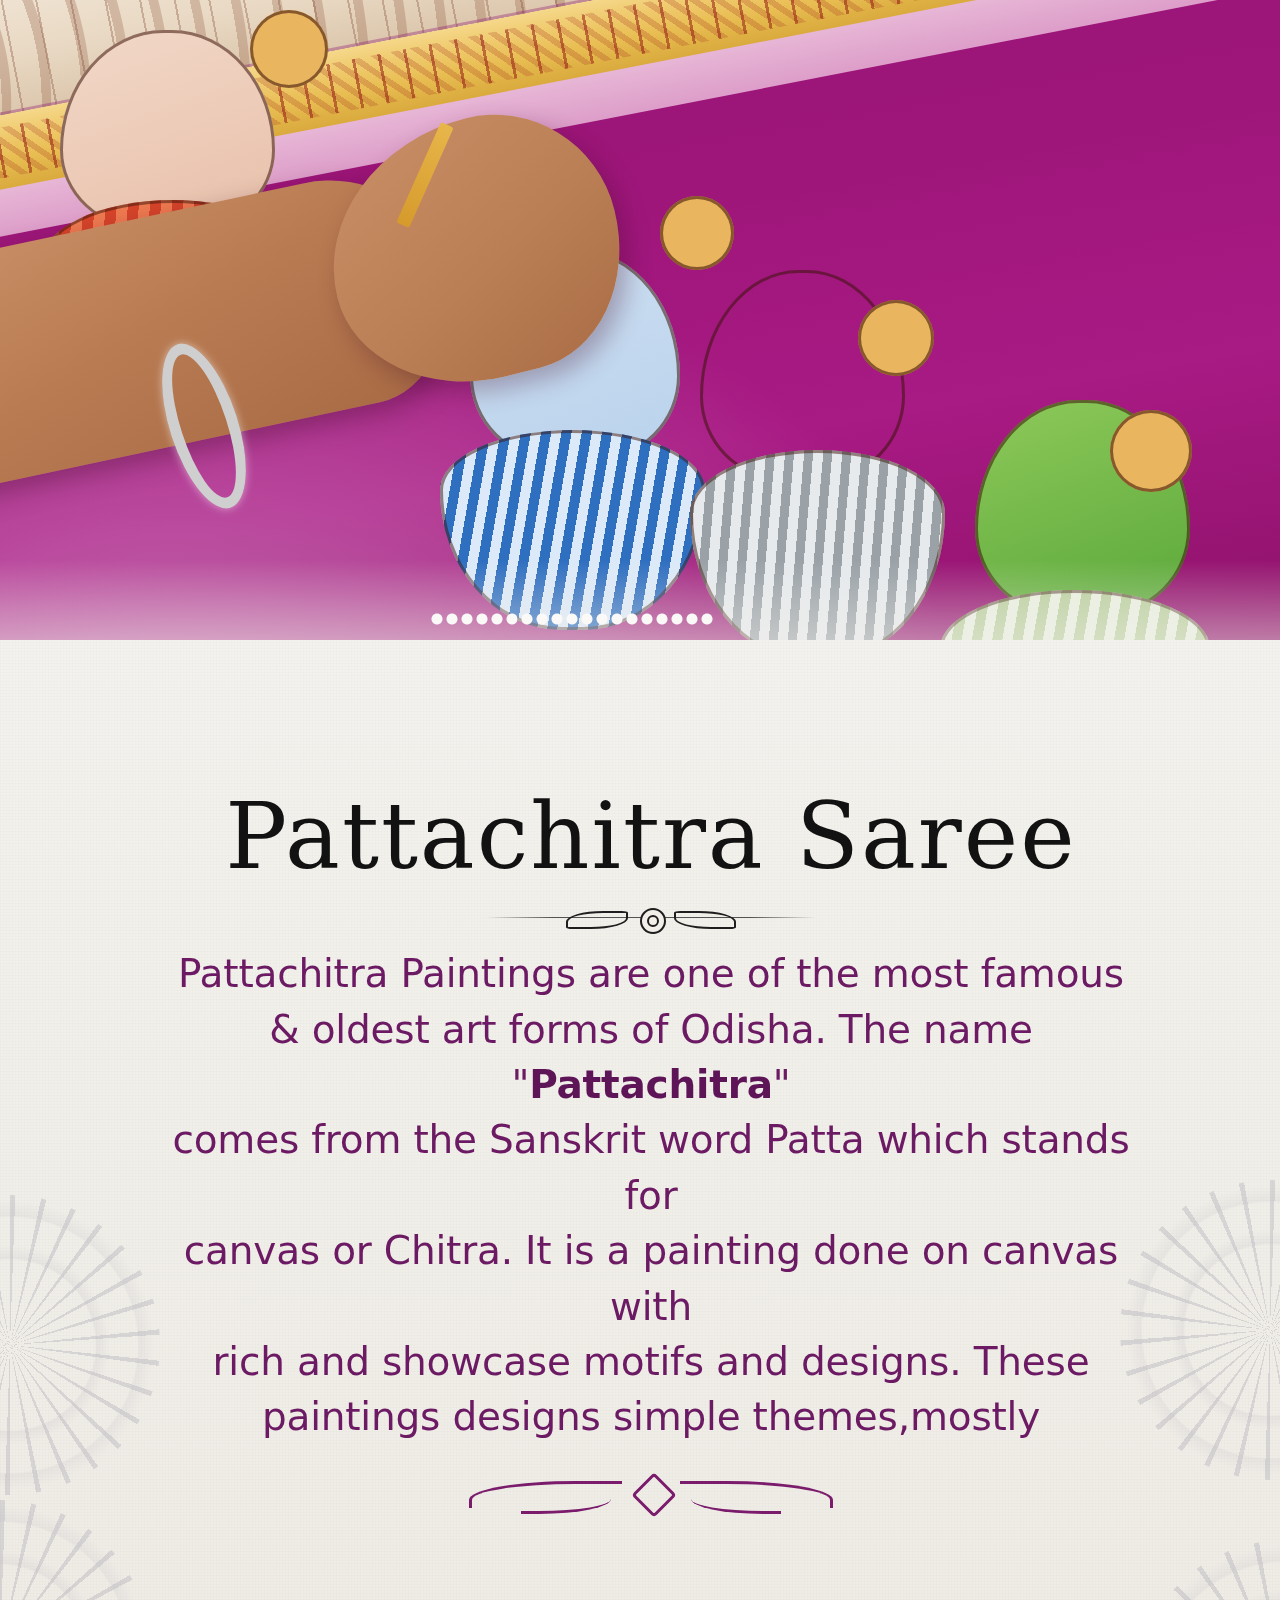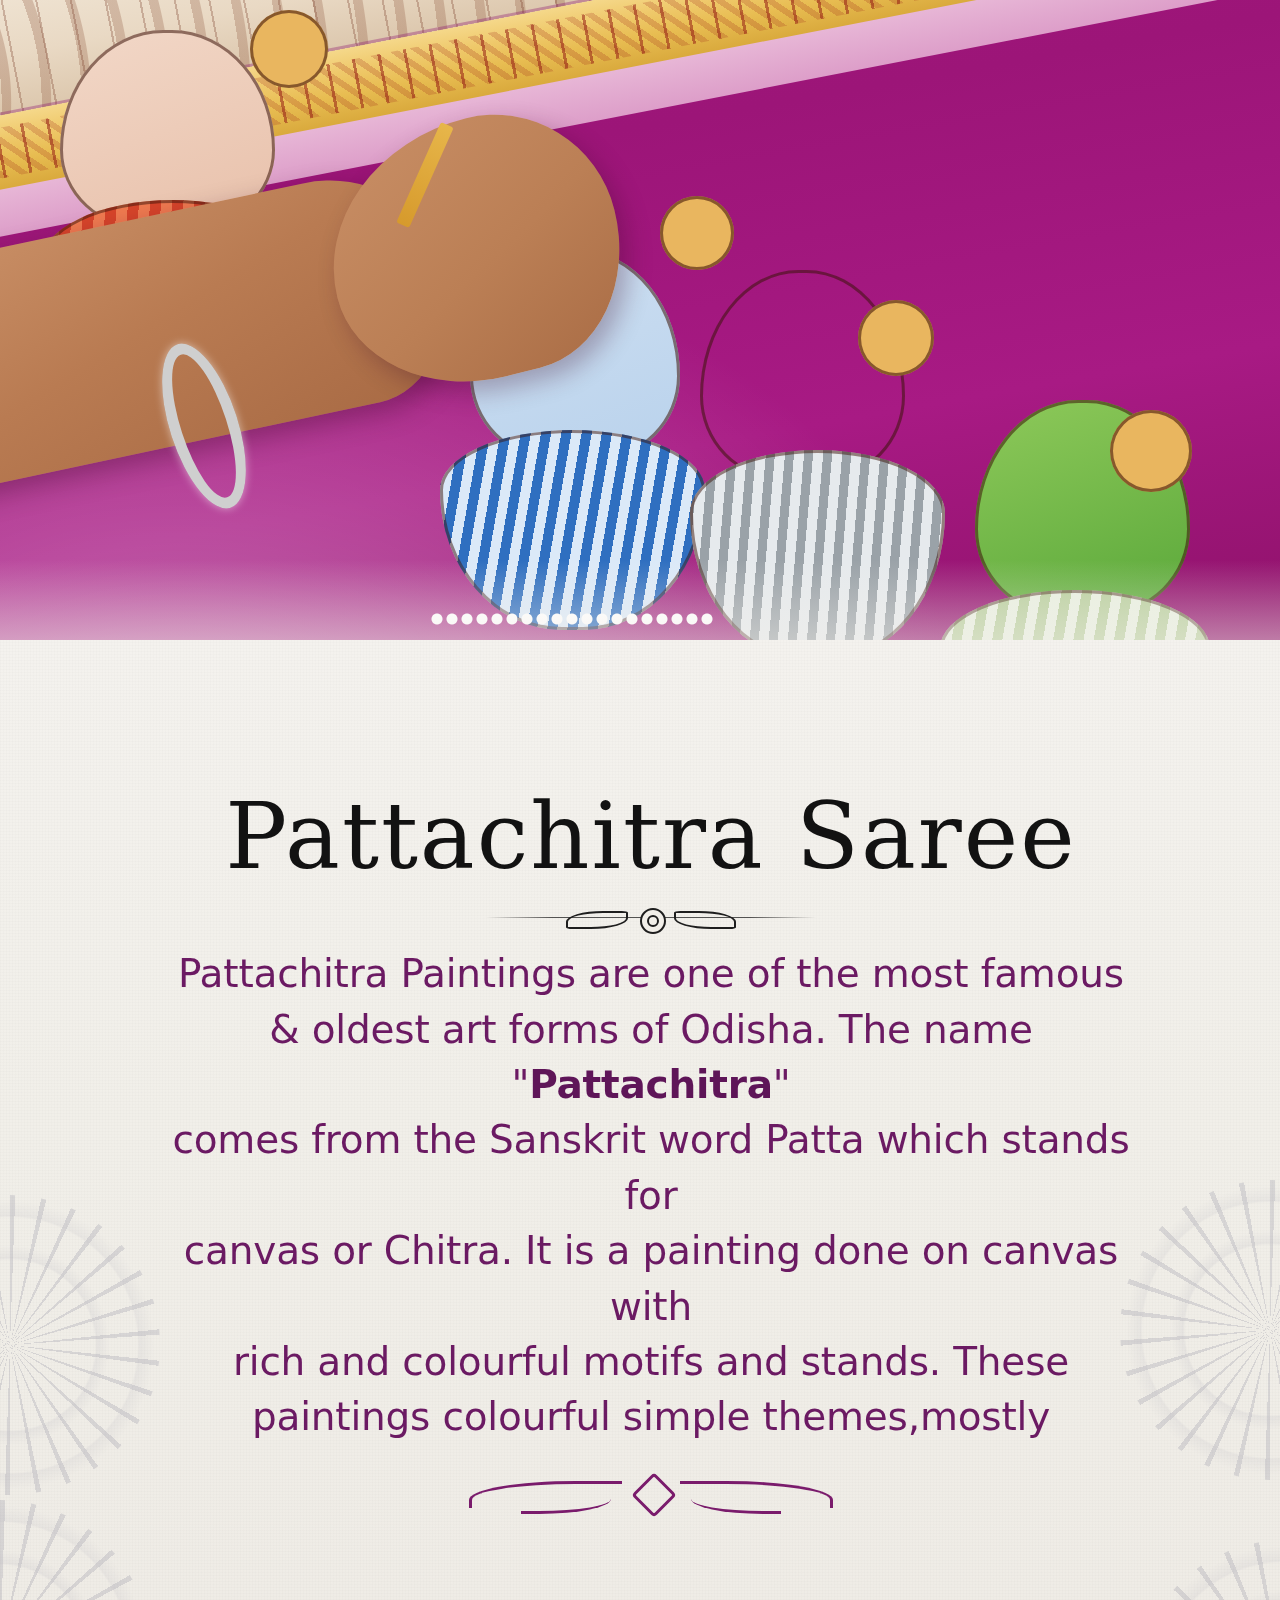--- a/index.html
+++ b/index.html
@@ -358,22 +358,22 @@
       <div class="leaf l"></div>
       <div class="leaf r"></div>
       <div class="knot"></div>
     </div>
 
     <div class="body-text">
       <span>Pattachitra Paintings are one of the most famous</span><br>
       <span>&amp; oldest art forms of Odisha. The name "</span><b>Pattachitra</b><span>"</span><br>
       <span>comes from the Sanskrit word Patta which stands for</span><br>
       <span>canvas or Chitra. It is a painting done on canvas with</span><br>
-      <span>rich and colourful motifs and stands. These</span><br>
-      <span>paintings colourful simple themes,mostly</span><br>
+      <span>rich and showcase motifs and designs. These</span><br>
+      <span>paintings designs simple themes,mostly</span><br>
     </div>
 
     <div class="divider-bottom">
       <div class="swirl l"></div>
       <div class="swirl r"></div>
       <div class="tip l"></div>
       <div class="tip r"></div>
       <div class="center-dia"></div>
     </div>
 

